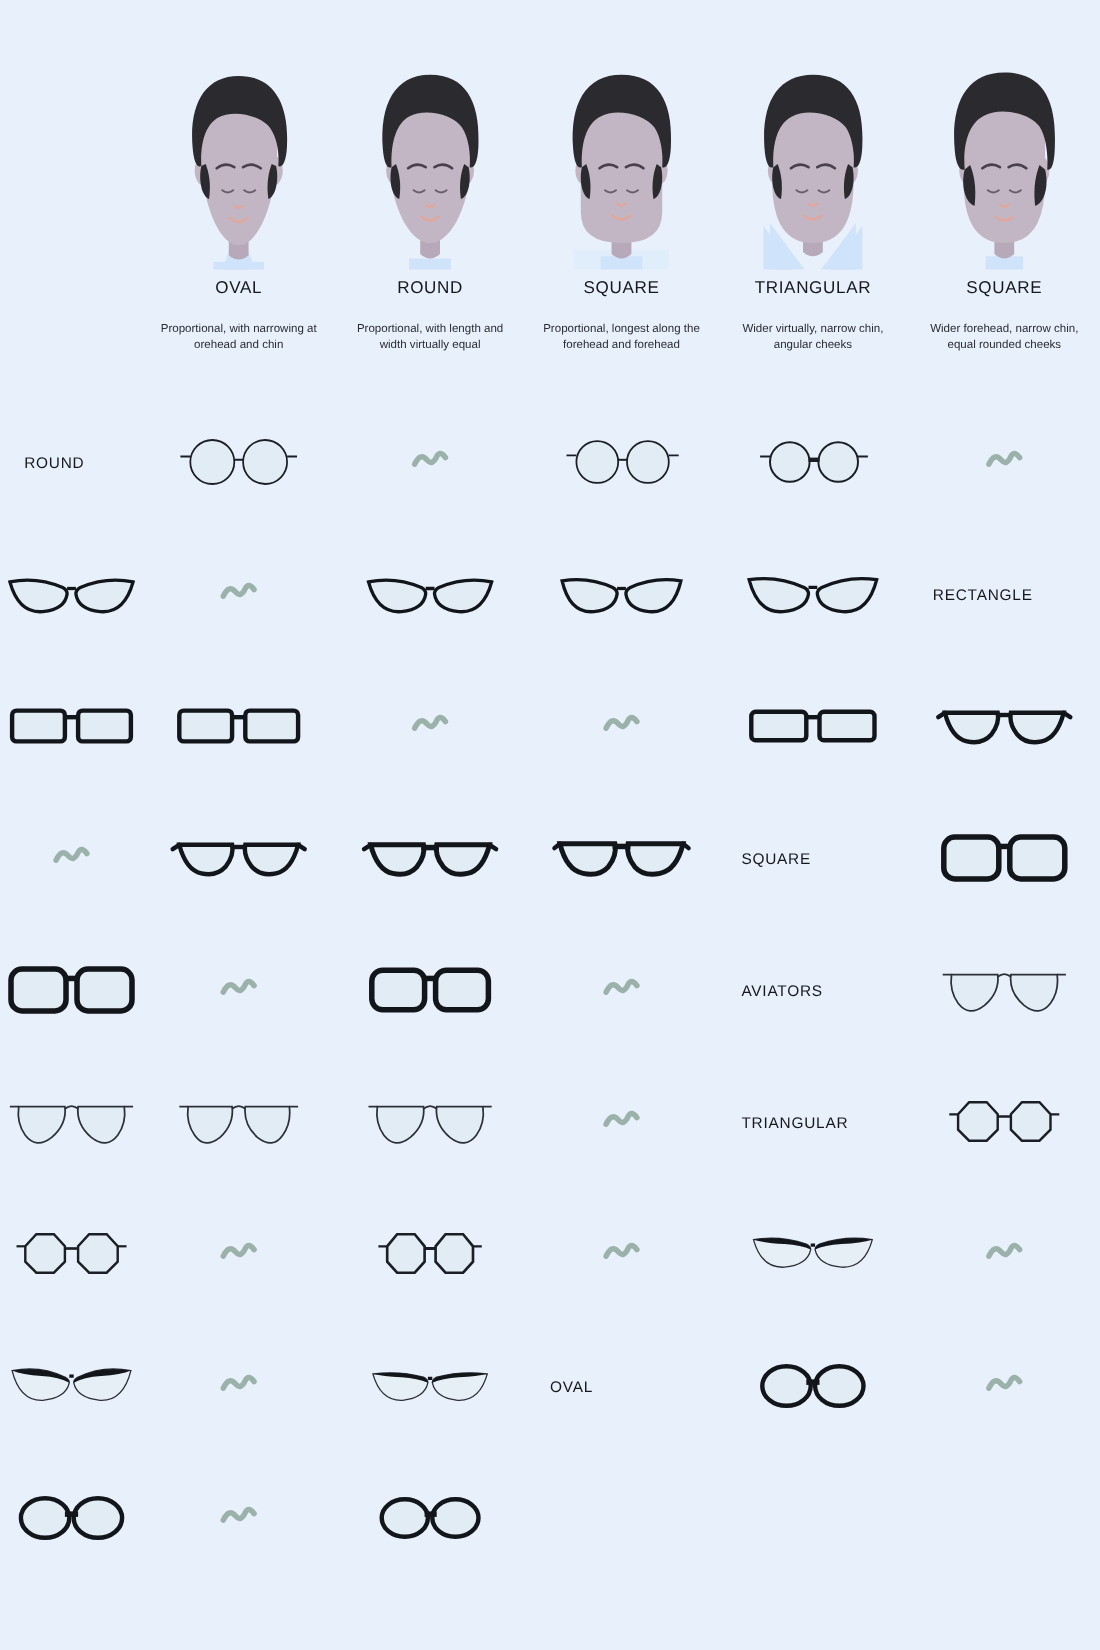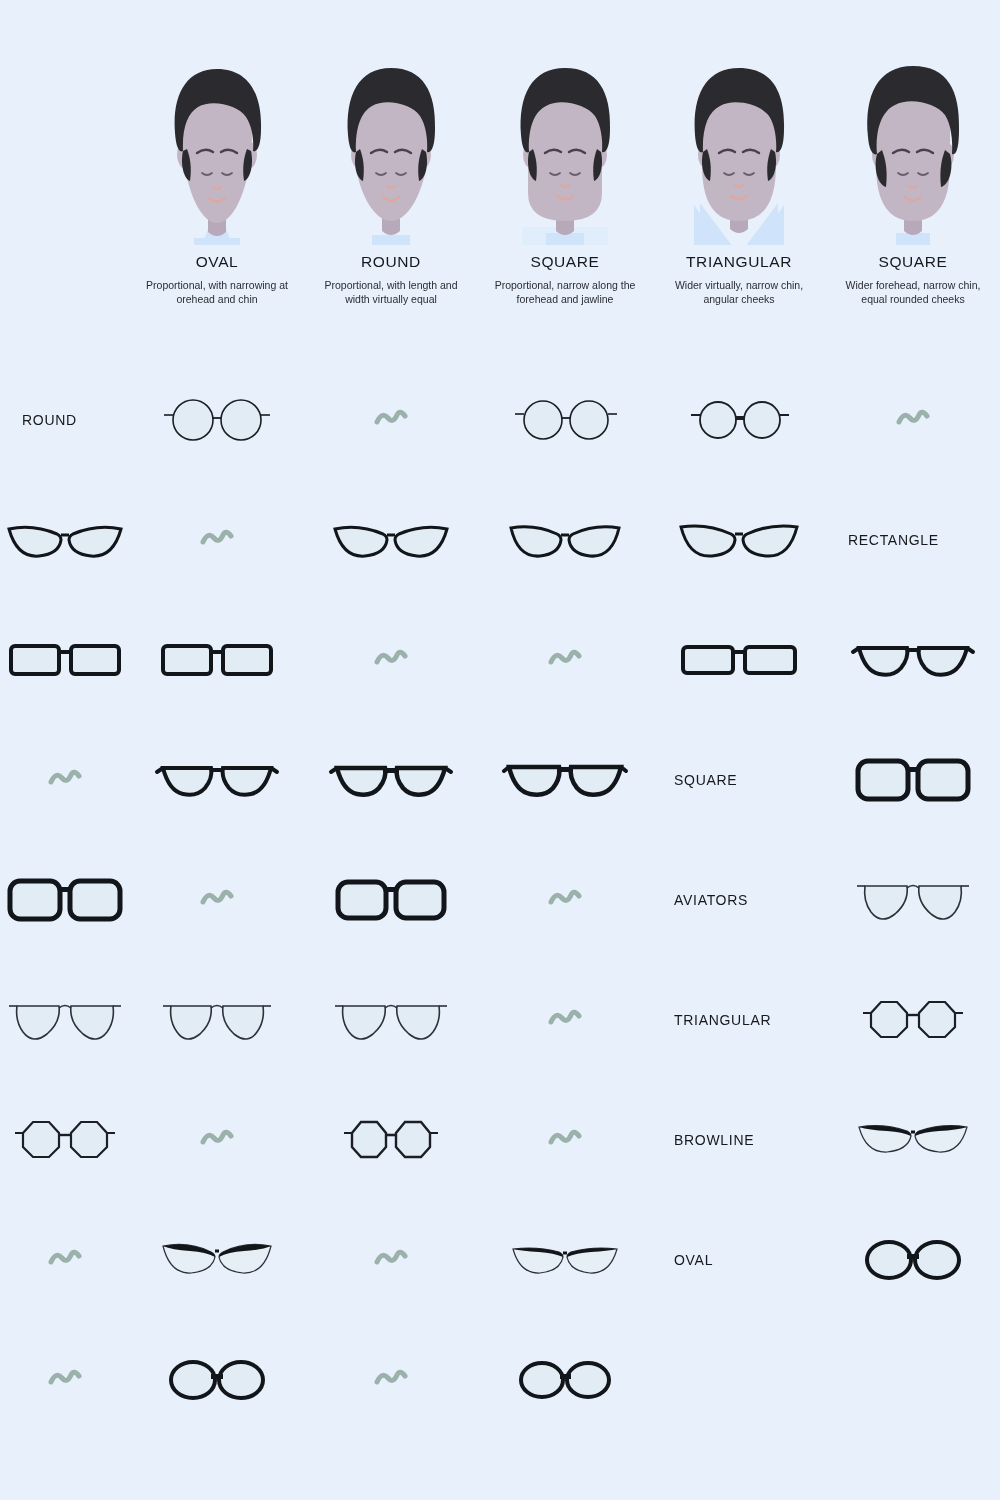--- a/index.html
+++ b/index.html
@@ -38,21 +38,21 @@
     font-size: 15.5px;
     letter-spacing: 0.6px;
     margin-top: 8px;
     color: #16181c;
   }
   .face-desc {
     font-size: 10.5px;
     line-height: 1.38;
     text-align: center;
     color: #2a2d33;
-    margin-top: 7px;
+    margin-top: 21px;
     width: 150px;
   }
 
   
   .row-label {
     display: flex;
     align-items: center;
     justify-content: flex-start;
     padding-left: 22px;
     font-size: 14px;
@@ -131,21 +131,21 @@
       <path d="M39 97 C36 111 40 124 46 126 C48 112 46 102 43 94 Z" fill="#2b2b2f"></path>
       <path d="M111 97 C114 111 110 124 104 126 C102 112 104 102 107 94 Z" fill="#2b2b2f"></path>
       <path d="M55 98 q8 -6 16 -1" stroke="#4a3f4d" stroke-width="2.4" fill="none" stroke-linecap="round"></path>
       <path d="M79 97 q8 -5 16 1" stroke="#4a3f4d" stroke-width="2.4" fill="none" stroke-linecap="round"></path>
       <path d="M60 118 q5 4 10 0" stroke="#6d5c6e" stroke-width="1.8" fill="none" stroke-linecap="round"></path>
       <path d="M80 118 q5 4 10 0" stroke="#6d5c6e" stroke-width="1.8" fill="none" stroke-linecap="round"></path>
       <path d="M71 130 q4 4 8 0" stroke="#e0a79c" stroke-width="2" fill="none" stroke-linecap="round"></path>
       <path d="M67 141 q8 7 16 0" stroke="#e0a79c" stroke-width="2.2" fill="none" stroke-linecap="round"></path>
     </svg>
     <div class="face-name">SQUARE</div>
-    <div class="face-desc">Proportional, narrow along the forehead and jawline</div>
+    <div class="face-desc">Proportional, longest along the forehead and forehead</div>
   </div>
 
   <div class="face-cell">
     <svg class="face-art" viewBox="0 0 150 190">
       <path d="M30 150 L75 214 L120 150 L120 214 L30 214 Z" fill="#cfe3fb"></path>
       <path d="M36 148 L75 200 L114 148 L114 214 L36 214 Z" fill="#cfe3fb"></path>
       <path d="M66 150 h18 v24 q-9 8 -18 0 Z" fill="#b7a9b9"></path>
       <ellipse cx="42" cy="100" rx="8" ry="13" fill="#c3b6c4"></ellipse>
       <ellipse cx="108" cy="100" rx="8" ry="13" fill="#c3b6c4"></ellipse>
       <path d="M38 38 h74 v72 q0 56 -37 56 q-37 0 -37 -56 Z" fill="#c3b6c4"></path>
@@ -447,21 +447,20 @@
       <path d="M25 24 h-8" stroke="#1b1e24" stroke-width="2"></path>
       <path d="M103 24 h8" stroke="#1b1e24" stroke-width="2"></path>
     </svg>
   </div>
   <div class="cell">
     <svg class="squiggle" viewBox="0 0 34 22">
       <path d="M3 13 q5 -11 11 -4 q5 6 9 -3 q3 -6 8 1" stroke="#9bb2ab" stroke-width="5" fill="none" stroke-linecap="round"></path>
     </svg>
   </div>
 
-  <div class="row-label">BROWLINE</div>
 
   <div class="cell">
     <svg class="glasses" viewBox="0 0 128 62">
       <path d="M10 18 q24 -4 48 4 q4 2 4 5 q-3 14 -24 16 q-21 1 -28 -25 Z" fill="#e6eff6" stroke="#2c3038" stroke-width="1.2"></path>
       <path d="M118 18 q-24 -4 -48 4 q-4 2 -4 5 q3 14 24 16 q21 1 28 -25 Z" fill="#e6eff6" stroke="#2c3038" stroke-width="1.2"></path>
       <path d="M10 18 q24 -4 48 4 q4 2 4 5 q-8 -4 -24 -5 q-18 -1 -28 -4 Z" fill="#12151a"></path>
       <path d="M118 18 q-24 -4 -48 4 q-4 2 -4 5 q8 -4 24 -5 q18 -1 28 -4 Z" fill="#12151a"></path>
       <path d="M62 23 h4" stroke="#12151a" stroke-width="3"></path>
     </svg>
   </div>

